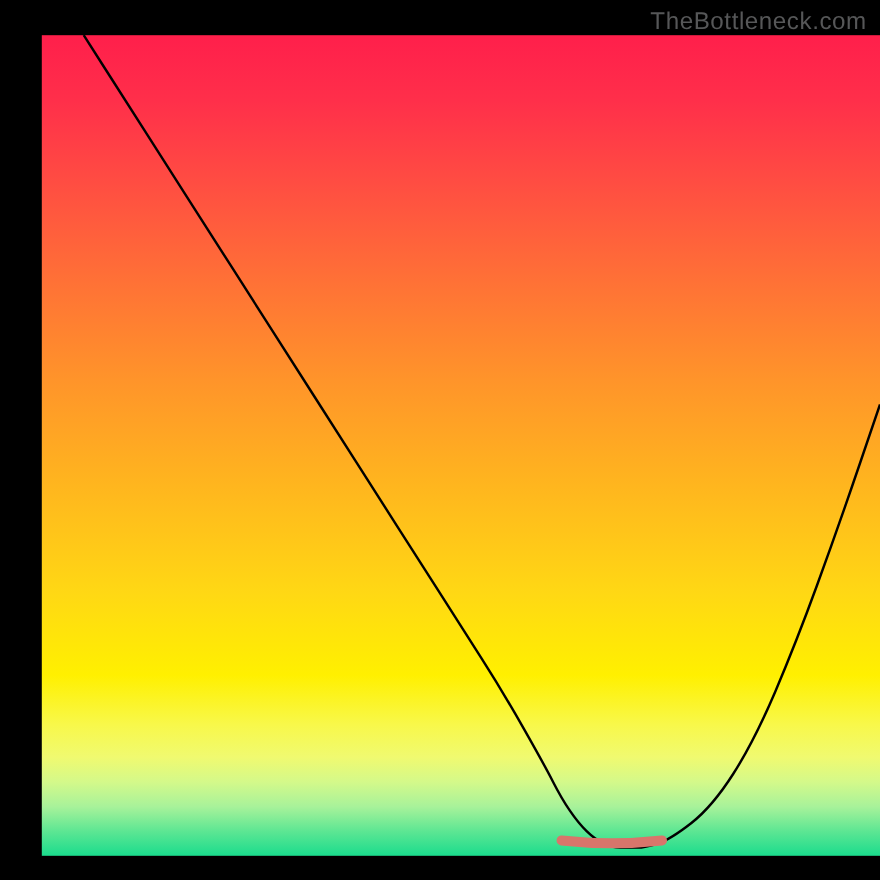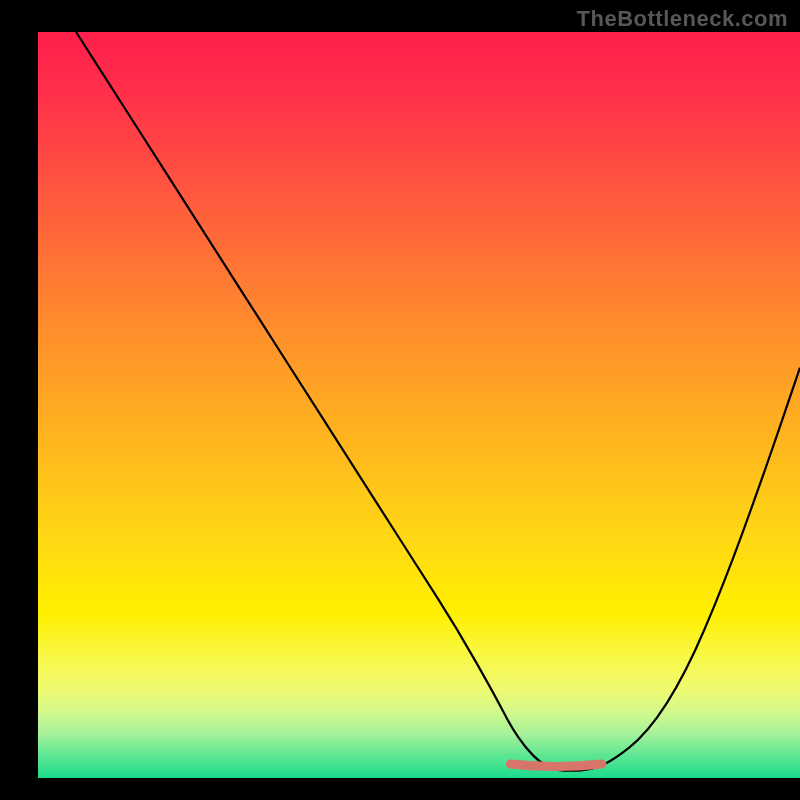--- a/index.html
+++ b/index.html
@@ -15,21 +15,21 @@
     width: 800px;
     height: 800px;
     background: #000;
   }
   .watermark {
     position: absolute;
     top: 6px;
     right: 12px;
     font-family: Arial, Helvetica, sans-serif;
     font-size: 22px;
-    font-weight: bold;
+    font-weight: normal;
     color: #565758;
     letter-spacing: 0.5px;
     z-index: 10;
   }
   svg {
     display: block;
   }
 </style>
 </head>
 <body>

